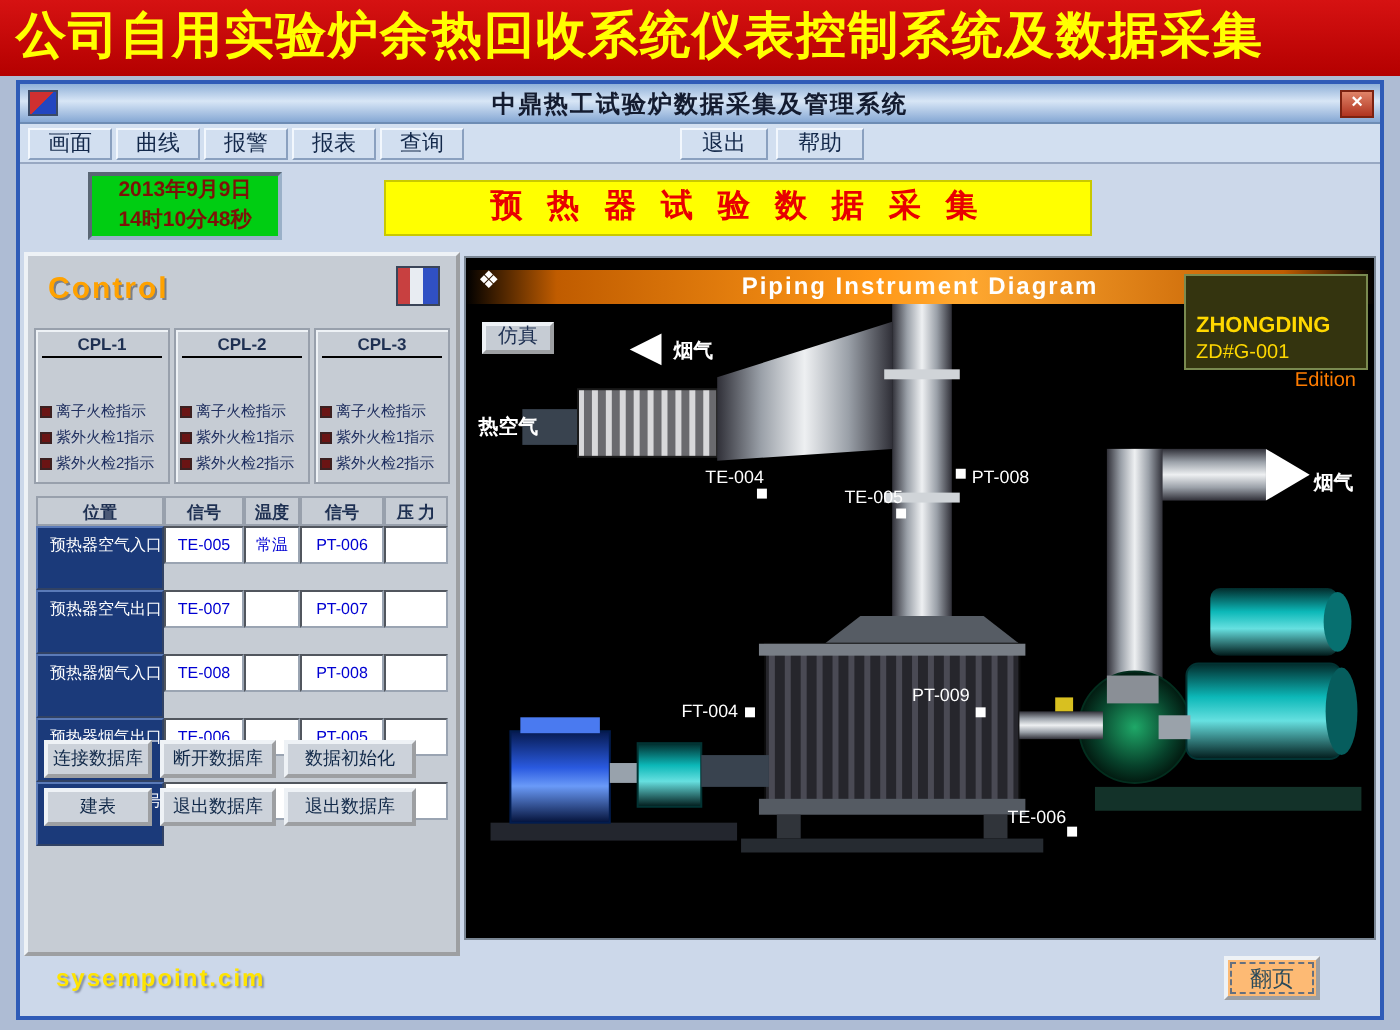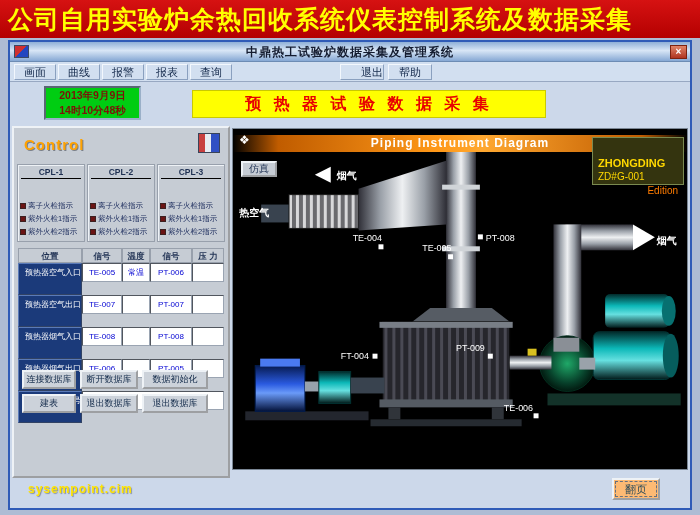--- a/index.html
+++ b/index.html
@@ -1,42 +1,42 @@
 <!DOCTYPE html>
 <html><head>
 <meta charset="utf-8">
 <style>
   html,body{margin:0;padding:0;width:700px;height:515px;overflow:hidden;
     font-family:"Liberation Sans",sans-serif;background:#aebcd4;position:relative;}
   *{box-sizing:border-box;}
 
   .banner{position:absolute;left:0;top:0;width:700px;height:38px;
     background:linear-gradient(#d61212,#b40000);color:#ffff00;font-weight:bold;
-    font-size:25px;line-height:38px;padding-left:8px;letter-spacing:1px;white-space:nowrap;}
+    font-size:25px;line-height:38px;padding-left:8px;letter-spacing:1px;white-space:nowrap;font-family:Liberation Serif, serif;}
 
   .window{position:absolute;left:8px;top:40px;width:684px;height:470px;
     background:#ccd8ea;border:2px solid #2f5bb7;}
 
   .titlebar{position:absolute;left:0;top:0;width:100%;height:20px;
     background:linear-gradient(#8fb0d8,#d8e6f6 45%,#86a8d4);border-bottom:1px solid #6d8cb4;}
   .title{position:absolute;left:0;top:0;width:100%;text-align:center;
     font-size:12px;font-weight:bold;color:#141c30;line-height:20px;letter-spacing:1px;}
   .app-icon{position:absolute;left:4px;top:3px;width:15px;height:13px;
     background:linear-gradient(135deg,#d03030 0 50%,#2346c0 50% 100%);border:1px solid #3a4a66;}
   .close-btn{position:absolute;right:3px;top:3px;width:17px;height:14px;
     background:linear-gradient(#e08468,#b03420);border:1px solid #7c2210;color:#fff;
     font-size:10px;line-height:12px;text-align:center;font-weight:bold;cursor:pointer;}
 
   .menubar{position:absolute;left:0;top:20px;width:100%;height:20px;
     background:#d2dff0;border-bottom:1px solid #98a8c2;}
   .menu-item{position:absolute;top:2px;height:16px;width:42px;line-height:15px;
     text-align:center;font-size:11px;color:#13284a;background:#d2dff0;
     border:1px solid;border-color:#f2f7fd #8aa0bf #8aa0bf #f2f7fd;cursor:pointer;}
   .m0{left:4px;}.m1{left:48px;}.m2{left:92px;}.m3{left:136px;}.m4{left:180px;}
-  .m5{left:330px;width:44px;text-align:right;}.m6{left:378px;width:44px;}
+  .m5{left:330px;width:44px;}.m6{left:378px;width:44px;}
 
   .content{position:absolute;left:0;top:40px;width:680px;height:426px;background:#ccd8ea;}
 
   .datetime{position:absolute;left:34px;top:4px;width:97px;height:34px;
     background:#00cd12;border:2px inset #9ab0c8;color:#7c1208;font-weight:bold;
     font-size:10.5px;text-align:center;line-height:15px;}
 
   .subtitle{position:absolute;left:182px;top:8px;width:354px;height:28px;
     background:#ffff00;border:1px solid #c9c900;color:#e80000;font-weight:bold;
     font-size:16px;line-height:26px;text-align:center;letter-spacing:4px;white-space:nowrap;}

